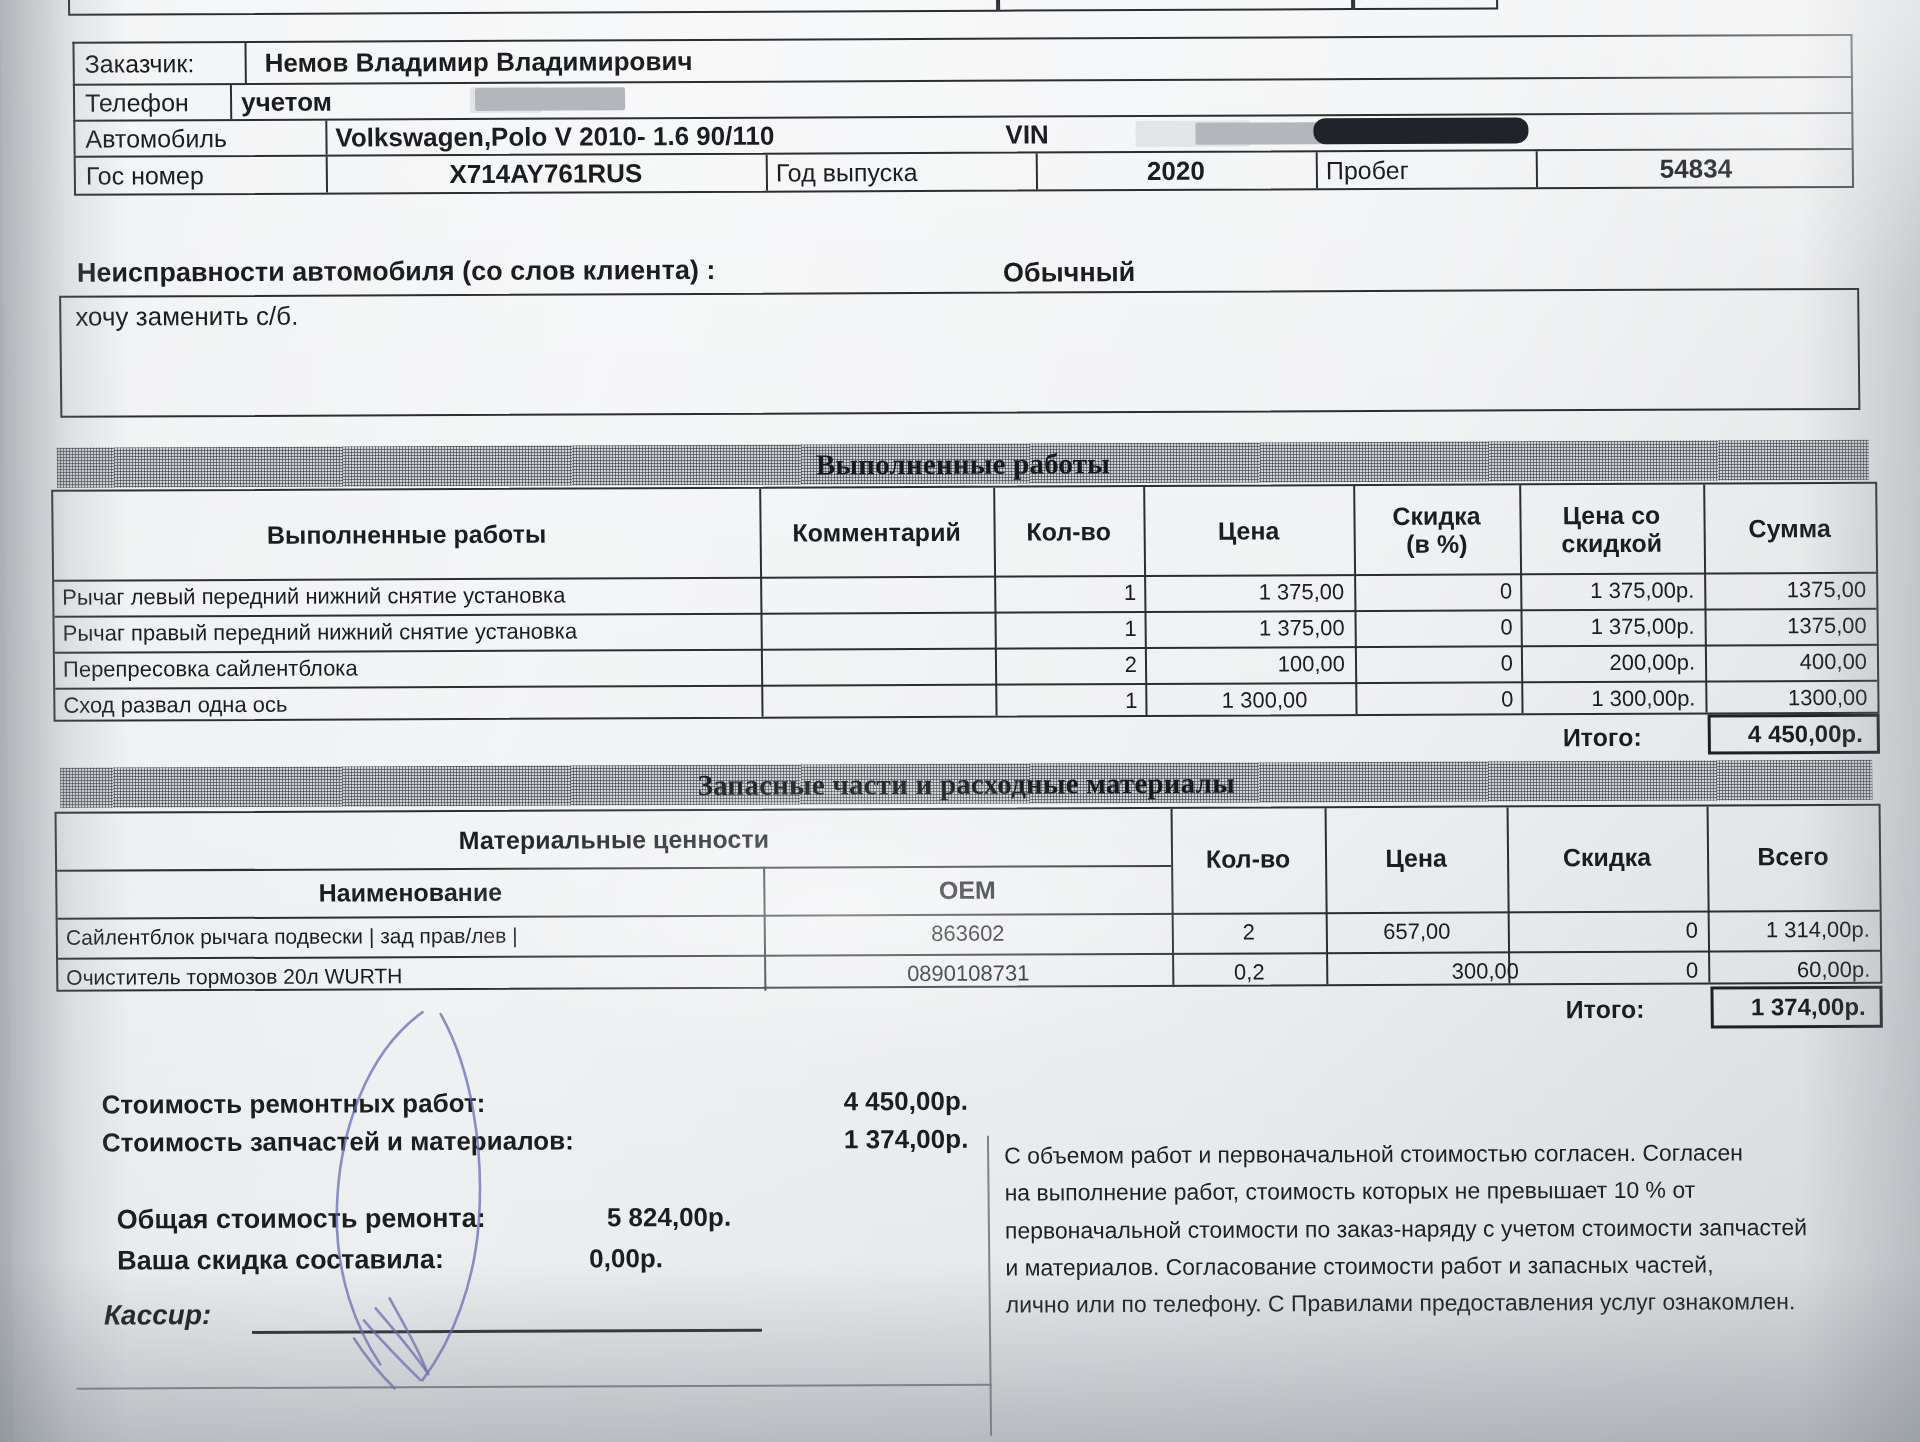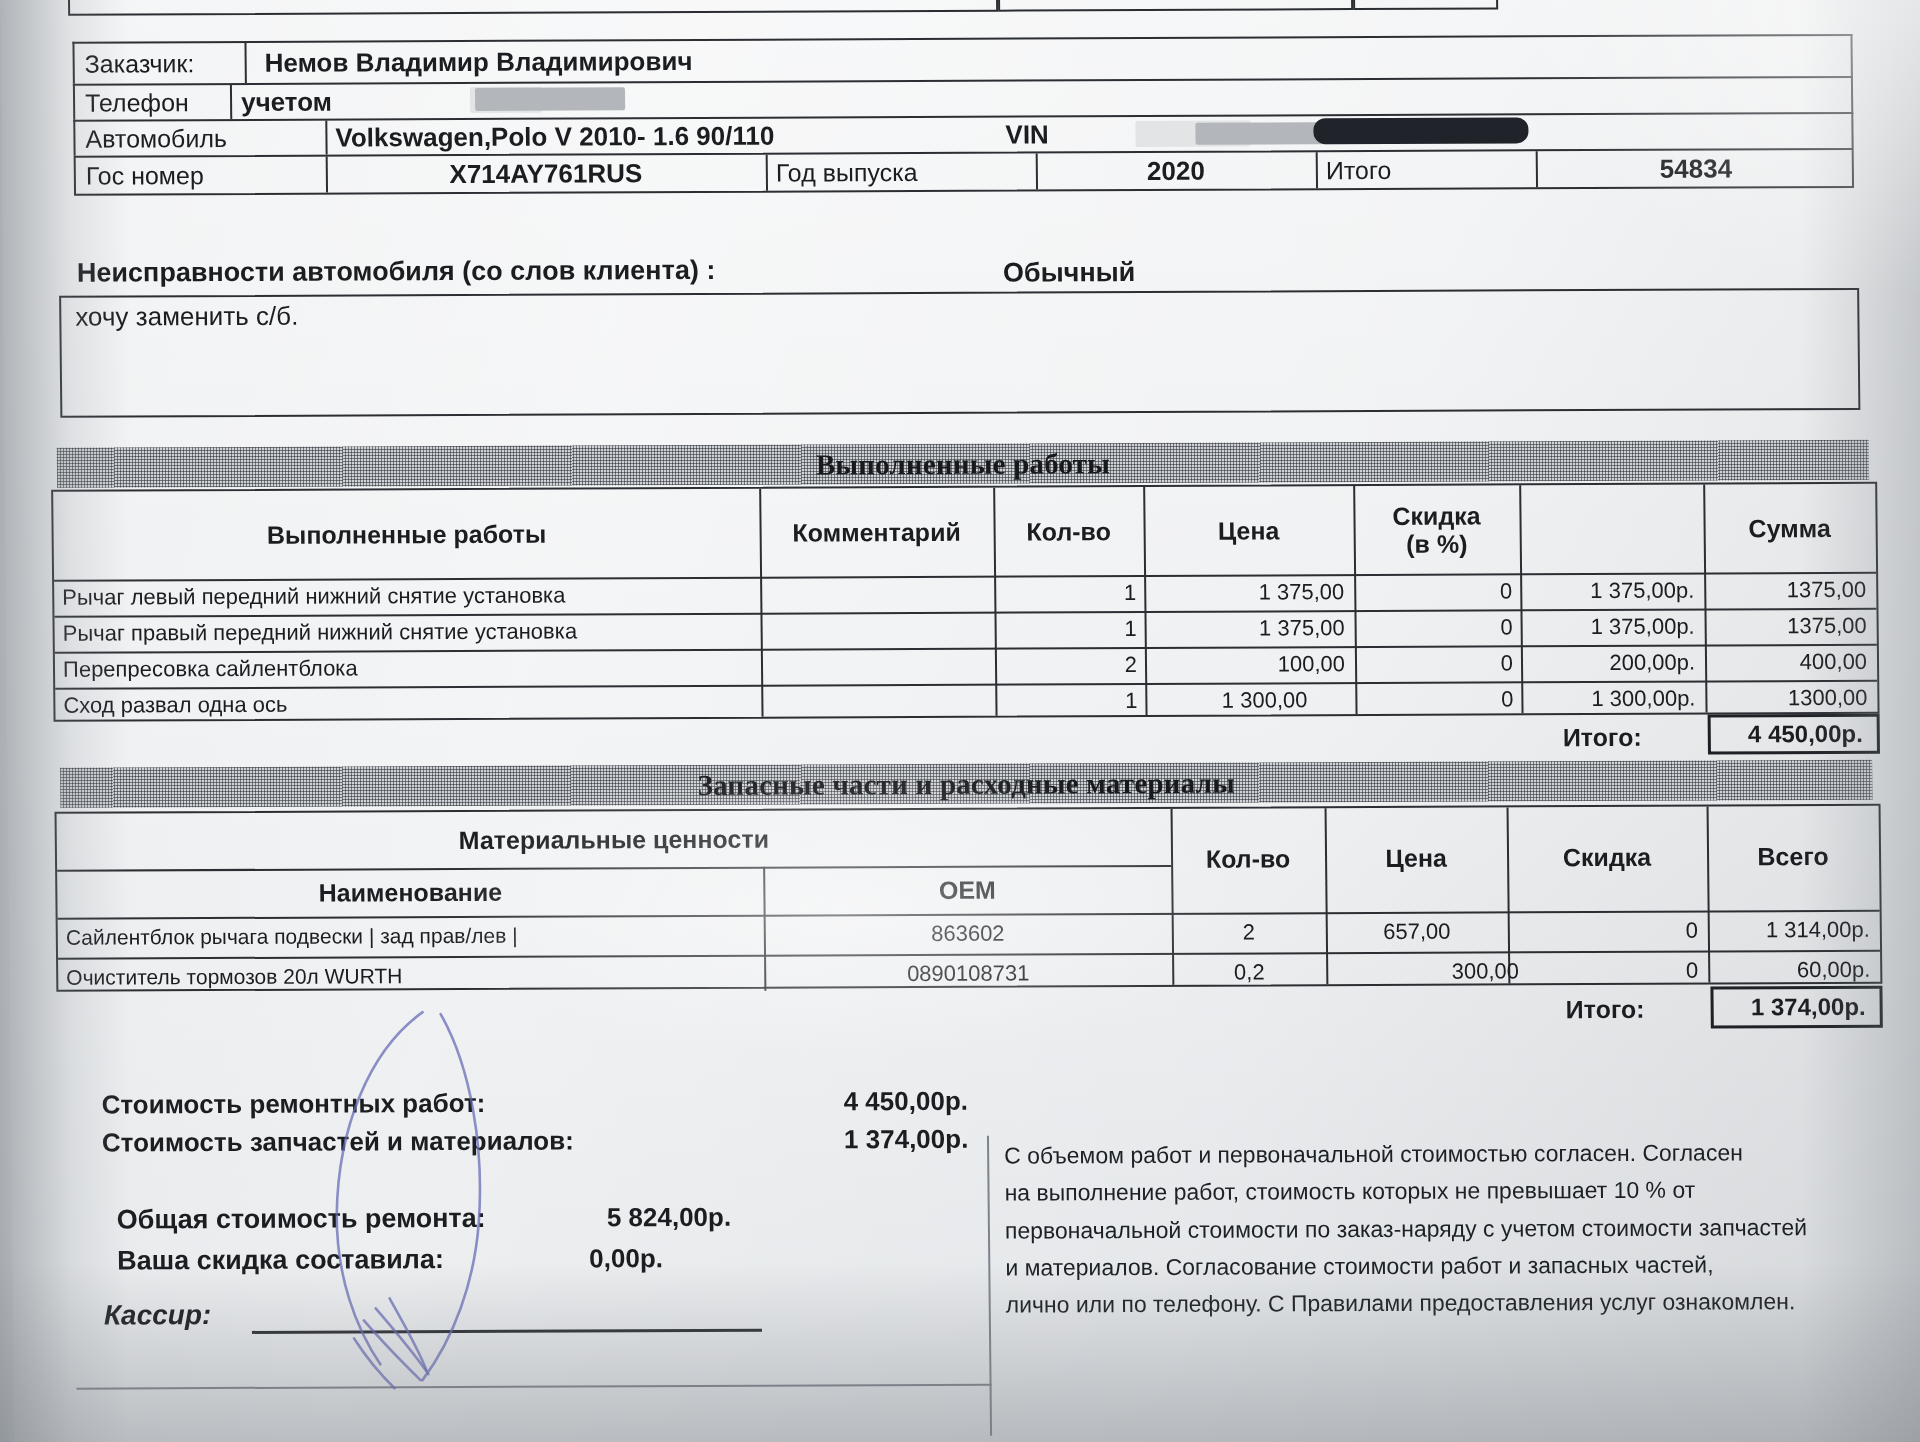--- a/index.html
+++ b/index.html
@@ -183,21 +183,21 @@
         <div class="vline" style="left:1240px;"></div>
         <div class="vline" style="left:1460px;"></div>
         <div class="cell lbl" style="left:0;width:250px;">Гос номер</div>
         <div class="cell c" style="left:250px;width:440px;justify-content:center;">
           <span class="val-b">X714AY761RUS</span>
         </div>
         <div class="cell lbl" style="left:690px;width:270px;">Год выпуска</div>
         <div class="cell" style="left:960px;width:280px;justify-content:center;">
           <span class="val-b">2020</span>
         </div>
-        <div class="cell lbl" style="left:1240px;width:220px;">Итого</div>
+        <div class="cell lbl" style="left:1240px;width:220px;">Пробег</div>
         <div class="cell" style="left:1460px;width:320px;justify-content:center;">
           <span class="val-b">54834</span>
         </div>
       </div>
     </div>
 
     <div class="abs" id="faultlabel">Неисправности автомобиля (со слов клиента) :</div>
     <div class="abs" id="faultkind">Обычный</div>
     <div class="abs" id="faultbox"></div>
     <div class="abs txt" id="faulttext">хочу заменить с/б.</div>
@@ -218,20 +218,24 @@
       <div class="vsep" style="left:1650px;height:100%;"></div>
 
       <div class="grow" style="height:88px;">
         <div class="gcell c hdr" style="left:0;width:706px;">Выполненные работы</div>
         <div class="gcell c hdr" style="left:706px;width:234px;">Комментарий</div>
         <div class="gcell c hdr" style="left:940px;width:150px;">Кол-во</div>
         <div class="gcell c hdr" style="left:1090px;width:210px;">Цена</div>
         <div class="gcell c" style="left:1300px;width:166px;flex-direction:column;justify-content:center;">
           <div class="hdr">Скидка</div>
           <div class="hdr">(в %)</div>
+        </div>
+        <div class="gcell c" style="left:1466px;width:184px;flex-direction:column;justify-content:center;">
+          <div class="hdr">Цена со</div>
+          <div class="hdr">скидкой</div>
         </div>
         <div class="gcell c hdr" style="left:1650px;width:172px;">Сумма</div>
       </div>
 
       <div class="hsep" style="top:88px;"></div>
       <div class="grow" style="position:absolute;top:88px;height:36px;">
         <div class="gcell cellt" style="left:0;width:706px;padding-left:8px;">Рычаг левый передний нижний снятие установка</div>
         <div class="gcell cellt" style="left:706px;width:234px;"></div>
         <div class="gcell r cellt" style="left:940px;width:150px;padding-right:8px;">1</div>
         <div class="gcell r cellt" style="left:1090px;width:210px;padding-right:10px;">1 375,00</div>

